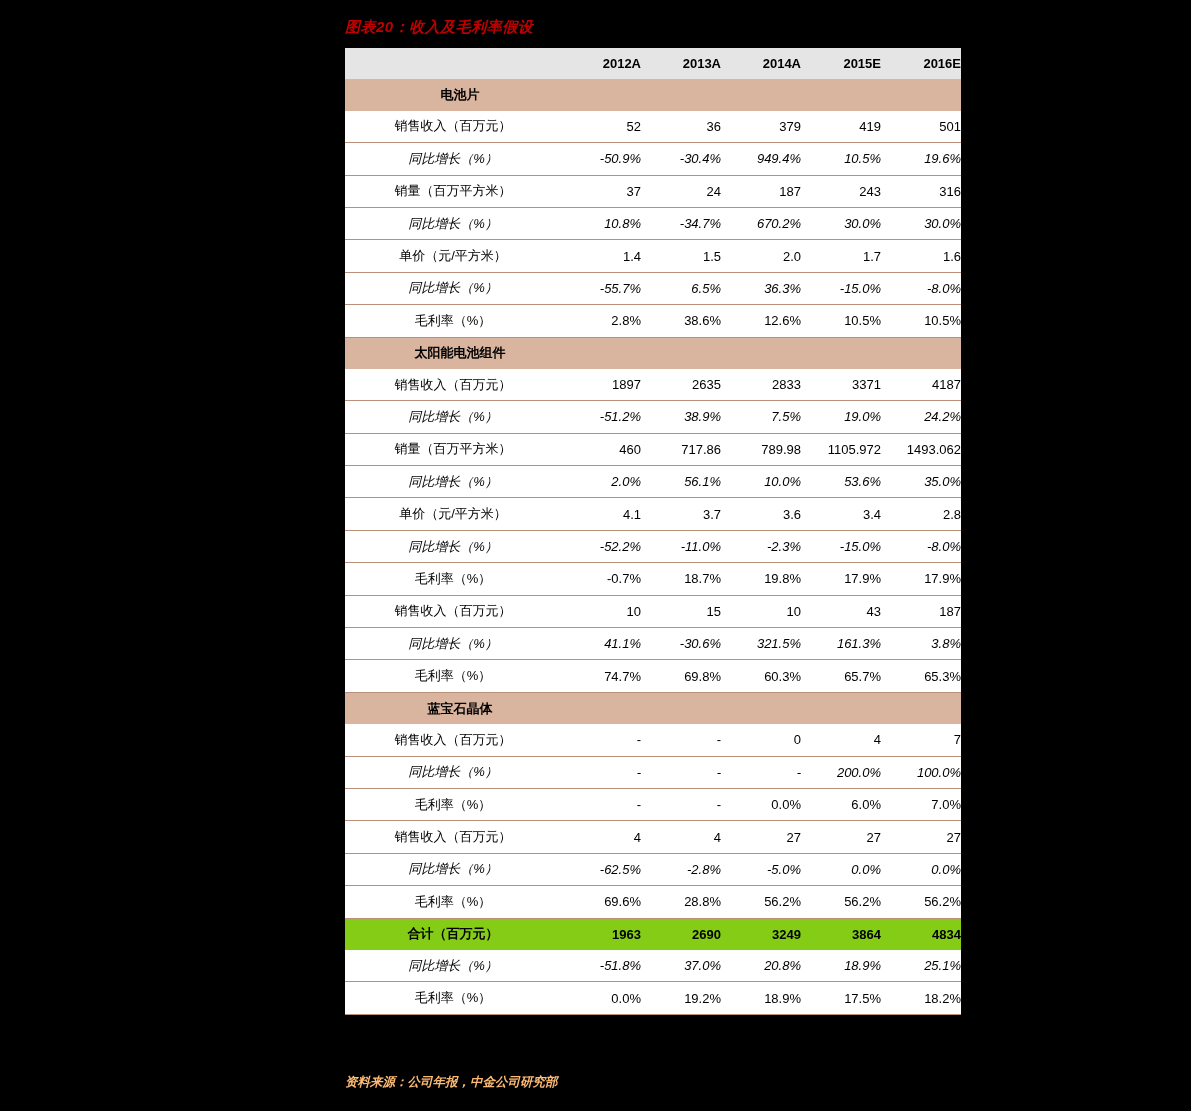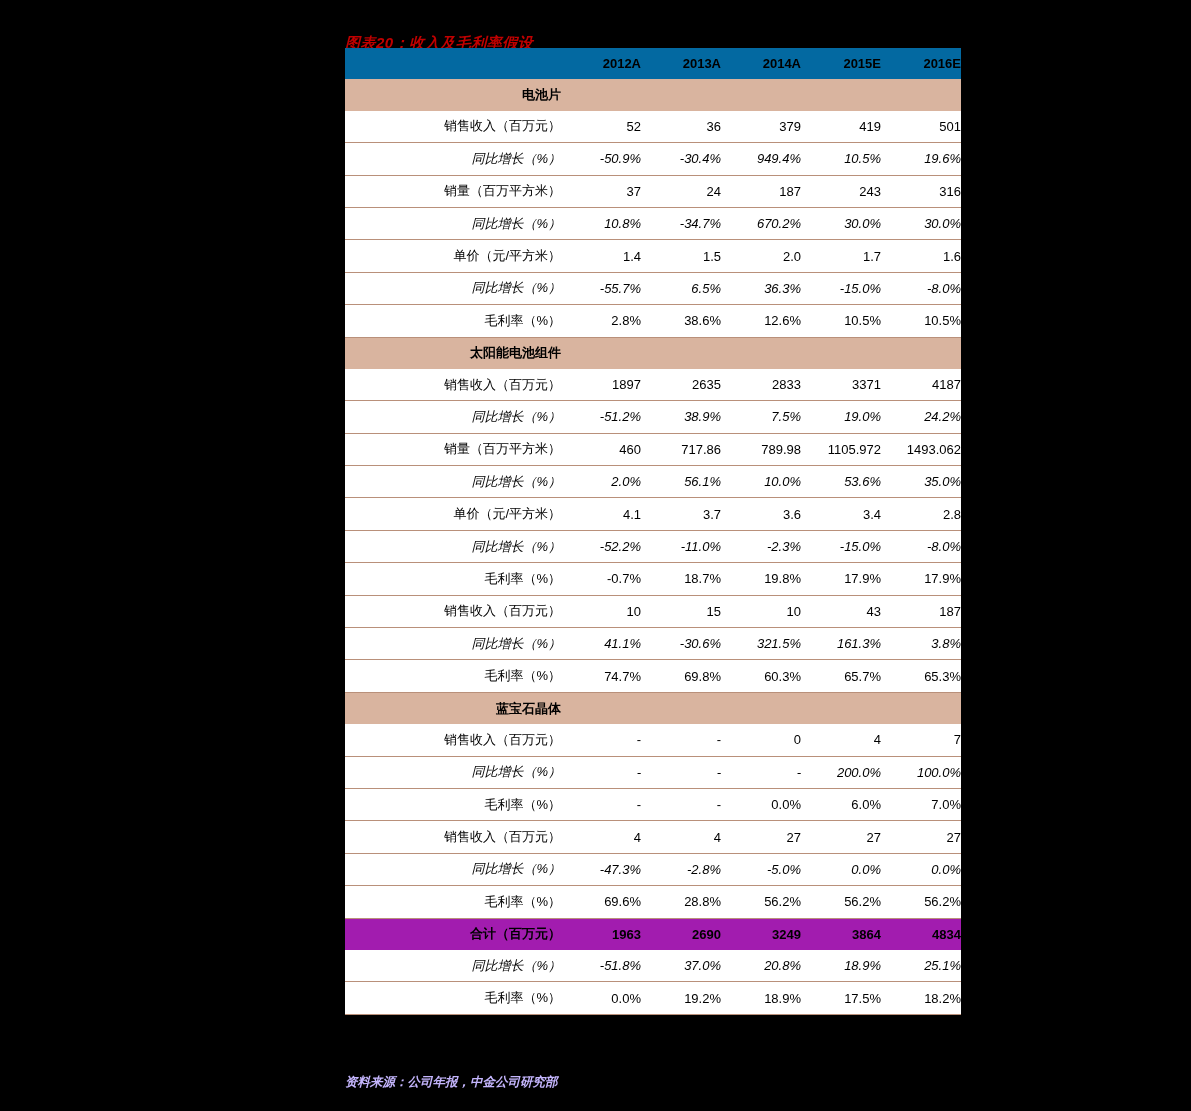--- a/index.html
+++ b/index.html
@@ -20,30 +20,29 @@
   .title {
     position: absolute;
     left: 345px;
     top: 18px;
     font-size: 15px;
     font-weight: bold;
     font-style: italic;
     color: #c00000;
     letter-spacing: 0.5px;
     white-space: nowrap;
-    margin-top: 16px;
   }
   .source {
     position: absolute;
     left: 345px;
     top: 1074px;
     font-size: 12.5px;
     font-weight: bold;
     font-style: italic;
-    color: #c4b5fd;
+    color: #fdba74;
     white-space: nowrap;
   }
   table.fin {
     position: absolute;
     left: 345px;
     top: 48px;
     width: 616px;
     border-collapse: collapse;
     background: #ffffff;
     table-layout: fixed;
@@ -52,47 +51,47 @@
     padding: 0;
     margin: 0;
     font-size: 13px;
     color: #000000;
     height: 31.4px;
     vertical-align: middle;
   }
   col.c0 { width: 216px; }
   col.cn { width: 80px; }
   .hdr td {
-    background: #0369a1;
+    background: #e5e5e5;
     font-weight: bold;
     font-size: 13.5px;
     text-align: center;
     height: 32px;
   }
   .hdr td.lbl { text-align: left; }
   .sect td {
     background: #d9b49f;
     font-weight: bold;
     font-size: 13.5px;
     height: 31px;
   }
   .sect td.lbl { padding-left: 14px; }
   td.lbl {
-    text-align: right;
+    text-align: center;
     padding-left: 14px;
     white-space: nowrap;
   }
   td.num {
     text-align: right;
     padding-right: 14px;
     white-space: nowrap;
   }
   tr.growth td { font-style: italic; }
   tr.total td {
-    background: #a21caf;
+    background: #84cc16;
     font-weight: bold;
   }
   tr.band td { background: #ffffff; }
   tr.sep td {
     height: 1px;
     padding: 0;
     background: #b9907a;
   }
 </style>
 </head>
@@ -370,21 +369,21 @@
           <td class="num">4</td>
           <td class="num">27</td>
           <td class="num">27</td>
           <td class="num">27</td>
         </tr>
         <tr class="sep">
           <td colspan="6"></td>
         </tr>
         <tr class="band growth">
           <td class="lbl">同比增长（%）</td>
-          <td class="num">-47.3%</td>
+          <td class="num">-62.5%</td>
           <td class="num">-2.8%</td>
           <td class="num">-5.0%</td>
           <td class="num">0.0%</td>
           <td class="num">0.0%</td>
         </tr>
         <tr class="sep">
           <td colspan="6"></td>
         </tr>
         <tr class="band">
           <td class="lbl">毛利率（%）</td>

